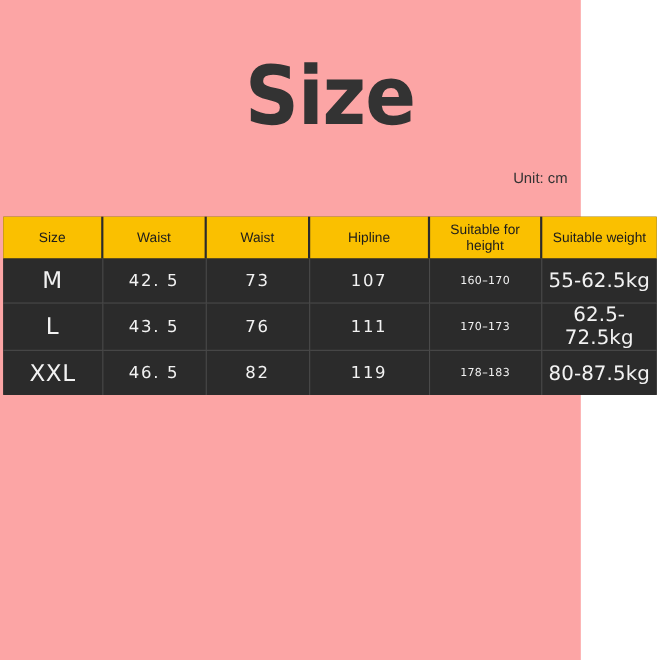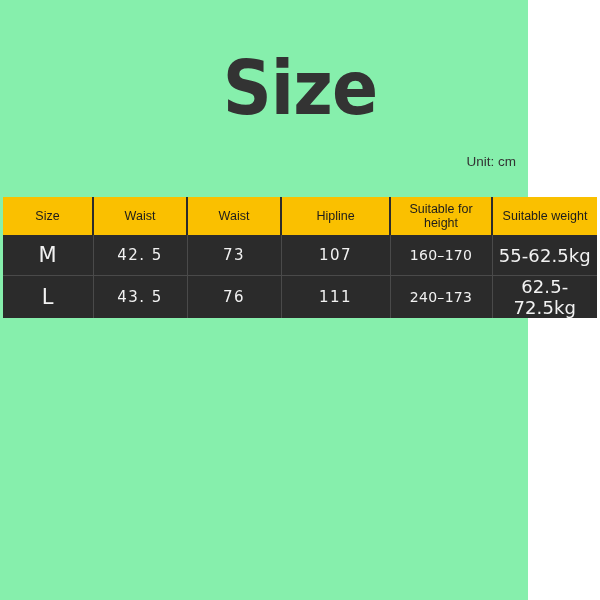--- a/index.html
+++ b/index.html
@@ -10,21 +10,21 @@
     width: 600px;
     height: 600px;
     background: #ffffff;
     font-family: "Liberation Sans", sans-serif;
     overflow: hidden;
   }
   #page {
     position: relative;
     width: 528px;
     height: 600px;
-    background: #86efac;
+    background: #fca5a5;
   }
 
   
   .title {
     position: absolute;
     top: 48px;
     left: 0;
     width: 600px;
     text-align: center;
     font-family: "DejaVu Sans", sans-serif;
@@ -92,21 +92,21 @@
     border-bottom: 1px solid #4a4a4a;
     padding: 0 2px;
     font-family: "DejaVu Sans", sans-serif;
     font-weight: normal;
   }
   tbody td:last-child { border-right: none; }
   tbody tr:last-child td { border-bottom: none; }
 
   td.cell-size    { font-size: 21px; letter-spacing: 0.5px; }
   td.cell-num     { font-size: 15px; letter-spacing: 1.5px; }
-  td.cell-height  { font-size: 14px; letter-spacing: 0.3px; }
+  td.cell-height  { font-size: 10px; letter-spacing: 0.3px; }
   td.cell-weight  { font-size: 18px; letter-spacing: 0.1px; margin-top: 40px; }
 
   
   .note {
     position: absolute;
     left: 3px;
     top: 429px;
     width: 594px;
     height: 41px;
     background: #6eaf46;
@@ -157,21 +157,29 @@
           <td class="cell-num">73</td>
           <td class="cell-num">107</td>
           <td class="cell-height">160–170</td>
           <td class="cell-weight">55-62.5kg</td>
         </tr>
         <tr>
           <td class="cell-size">L</td>
           <td class="cell-num">43. 5</td>
           <td class="cell-num">76</td>
           <td class="cell-num">111</td>
-          <td class="cell-height">240–173</td>
+          <td class="cell-height">170–173</td>
           <td class="cell-weight">62.5-72.5kg</td>
+        </tr>
+        <tr>
+          <td class="cell-size">XXL</td>
+          <td class="cell-num">46. 5</td>
+          <td class="cell-num">82</td>
+          <td class="cell-num">119</td>
+          <td class="cell-height">178–183</td>
+          <td class="cell-weight">80-87.5kg</td>
         </tr>
       </tbody>
     </table>
   </div>
 
 
 </div>
 
 </body></html>

